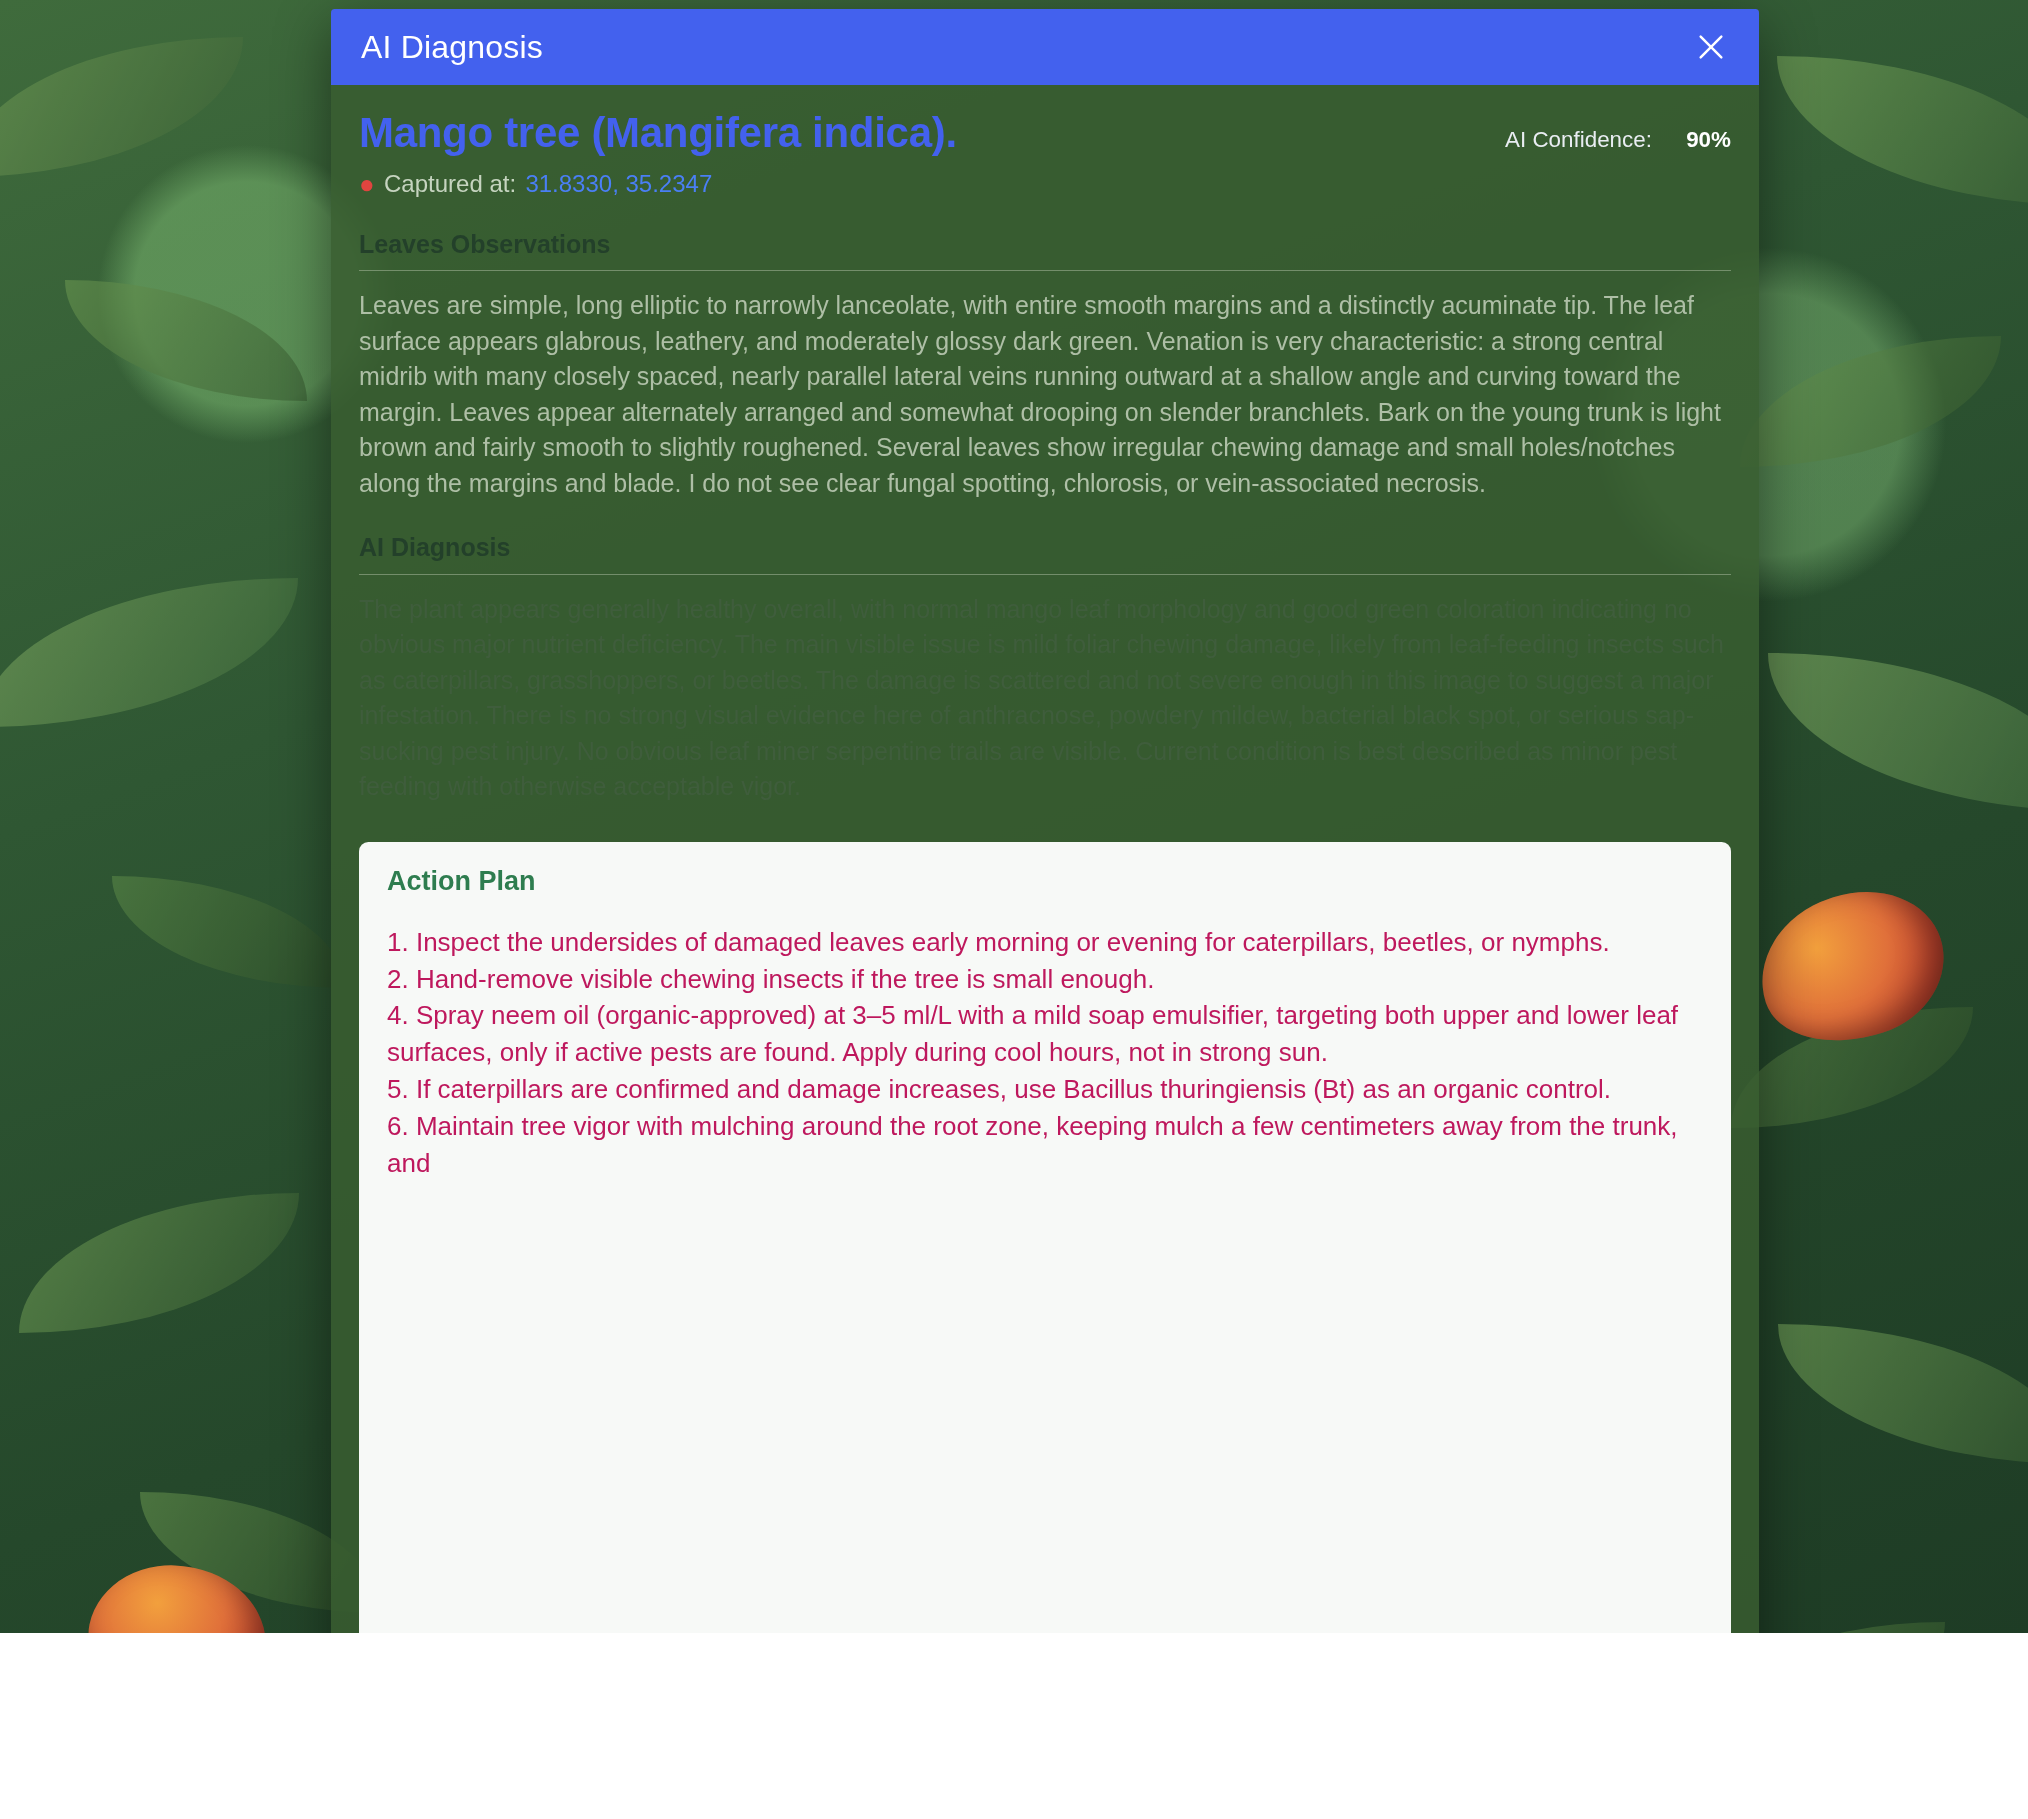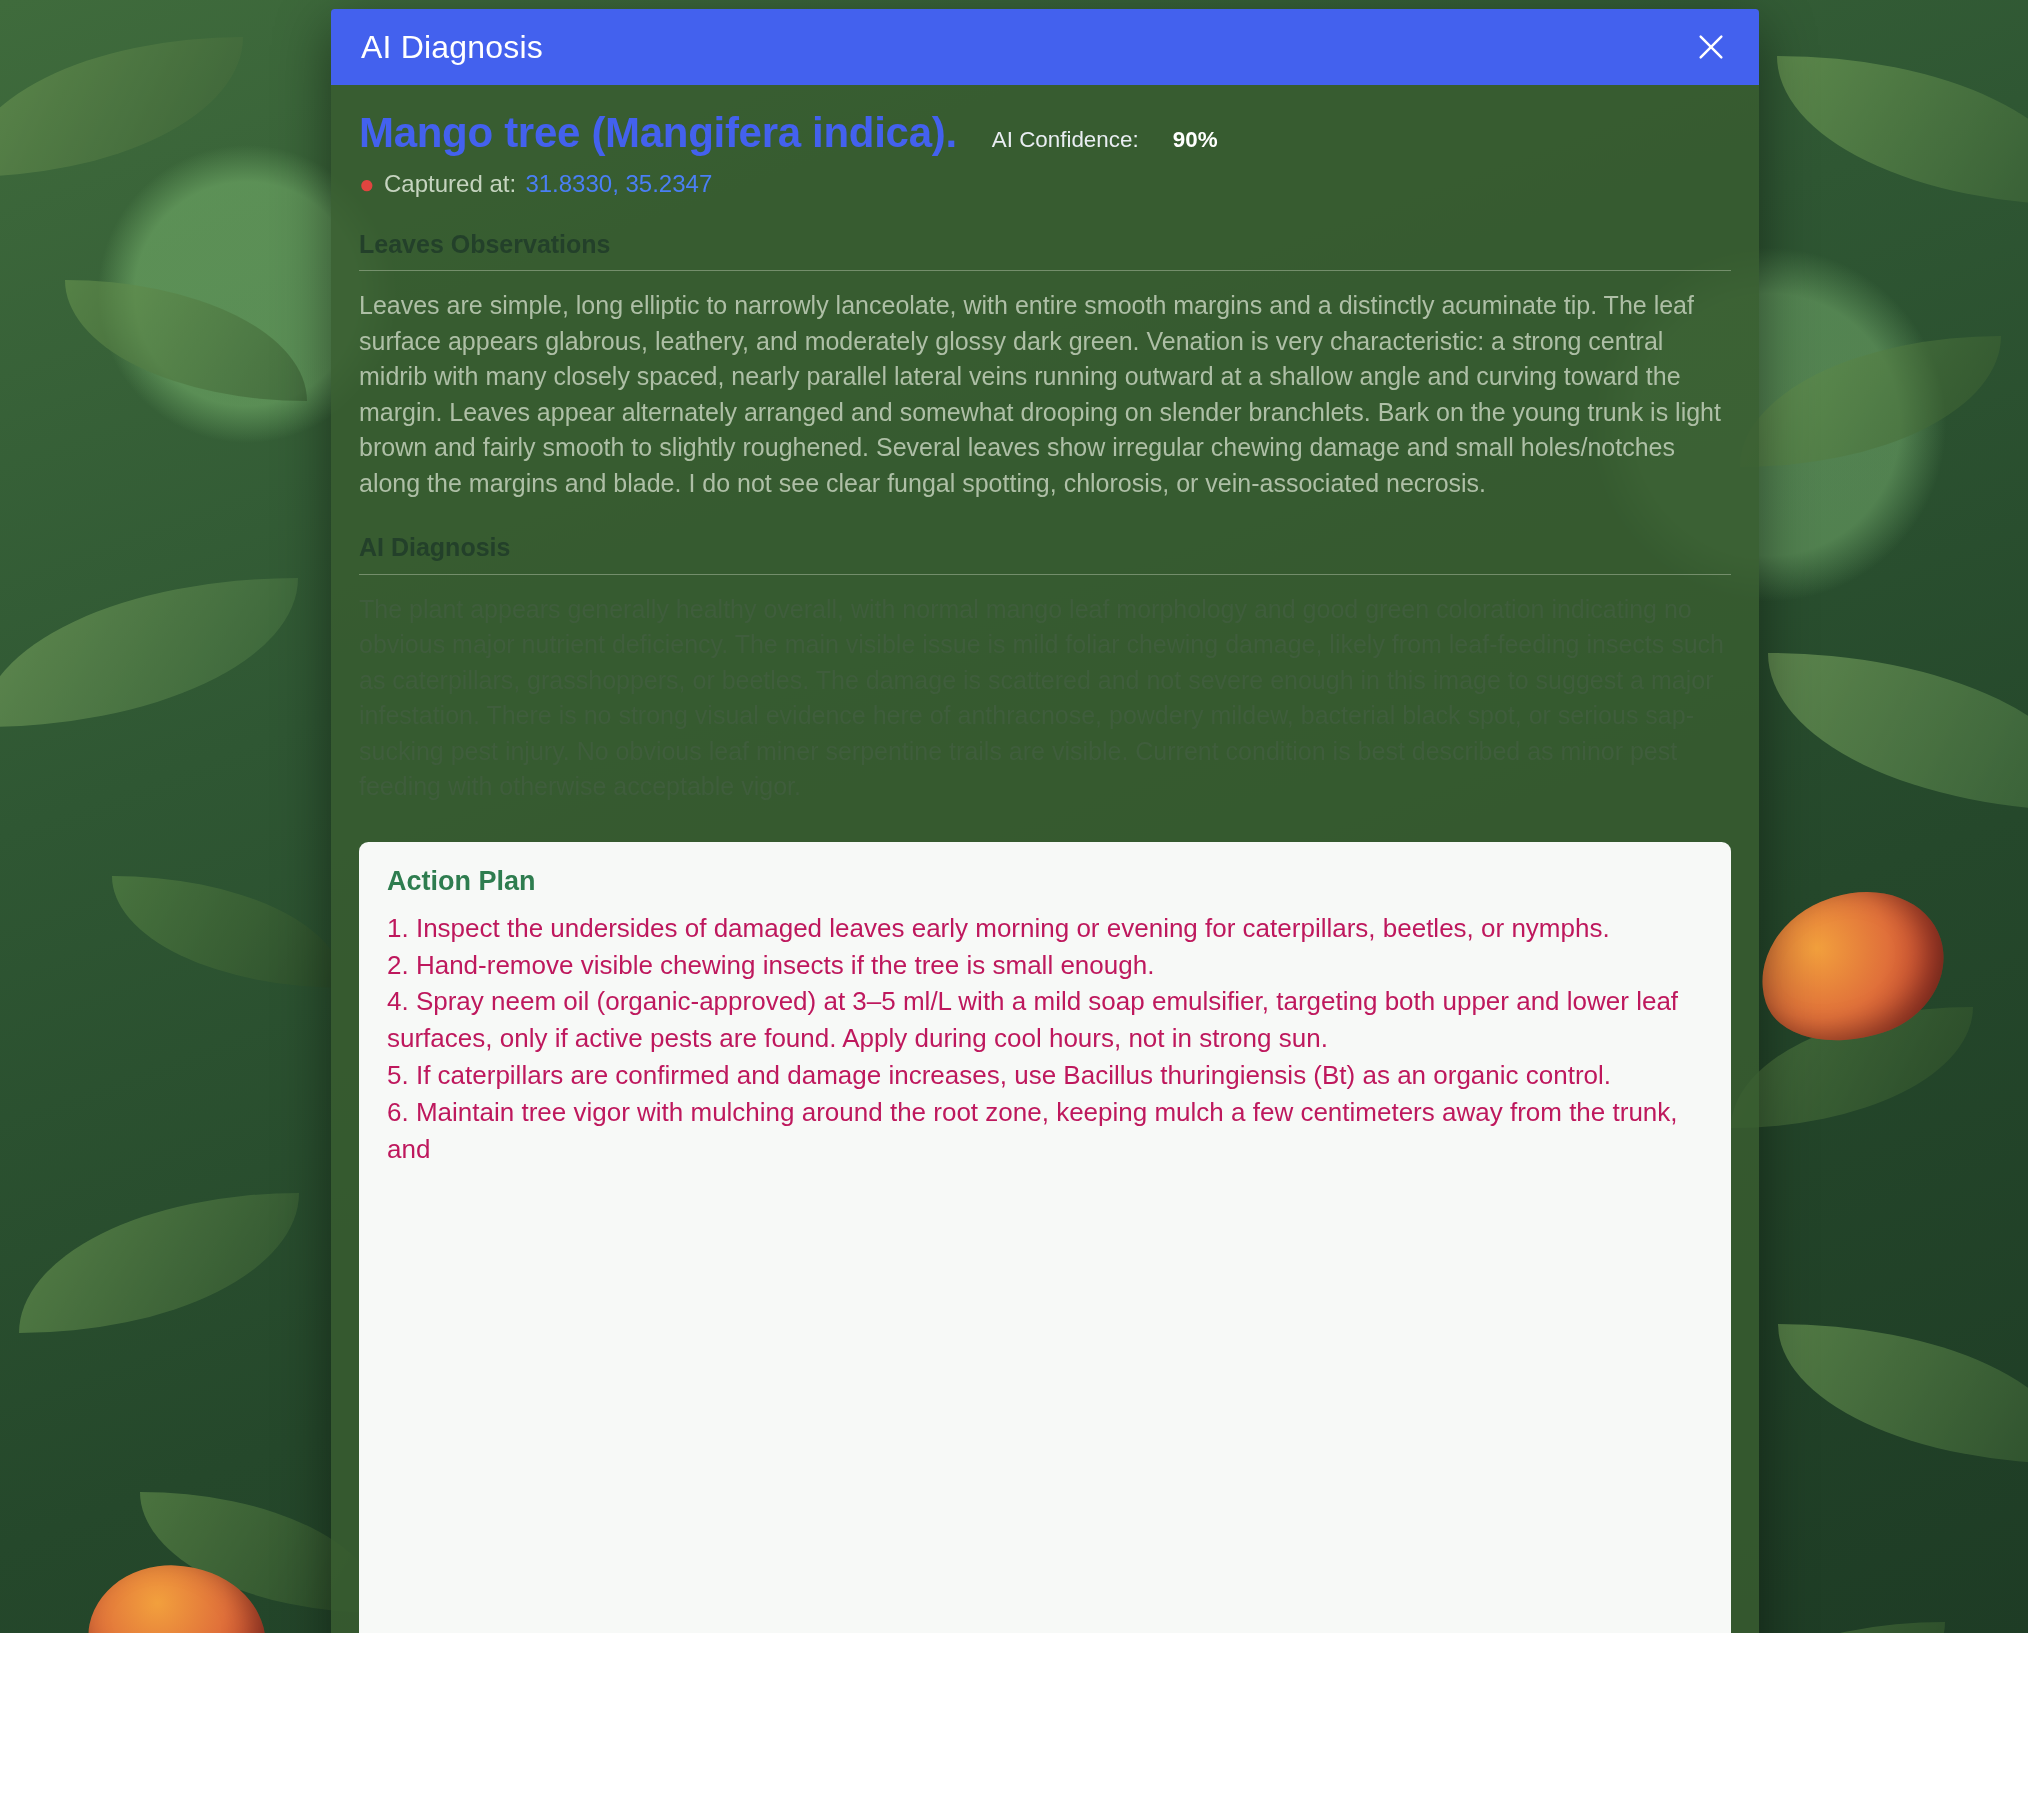--- a/index.html
+++ b/index.html
@@ -157,21 +157,22 @@
   .right-col {
     flex: 1;
     min-width: 0;
     display: flex;
     flex-direction: column;
     overflow: hidden;
   }
   .title-row {
     display: flex;
     align-items: baseline;
-    gap: 35px;
+    justify-content: space-between;
+    gap: 0;
   }
   .plant-name {
     color: #4361ee;
     font-size: 42px;
     font-weight: bold;
     letter-spacing: -0.3px;
   }
   .confidence {
     color: #e9edf2;
     font-size: 22.4px;
@@ -214,21 +215,21 @@
     padding: 24px 28px 28px 28px;
     box-sizing: border-box;
     color: #1e2a1e;
     flex: 1;
     overflow: hidden;
   }
   .action-title {
     color: #2e7d4f;
     font-size: 27px;
     font-weight: bold;
-    margin-bottom: 13px;
+    margin-bottom: 27px;
   }
   .action-step {
     font-size: 26px;
     line-height: 1.42;
     color: #be185d;
   }
 </style>
 </head>
 <body>
 

